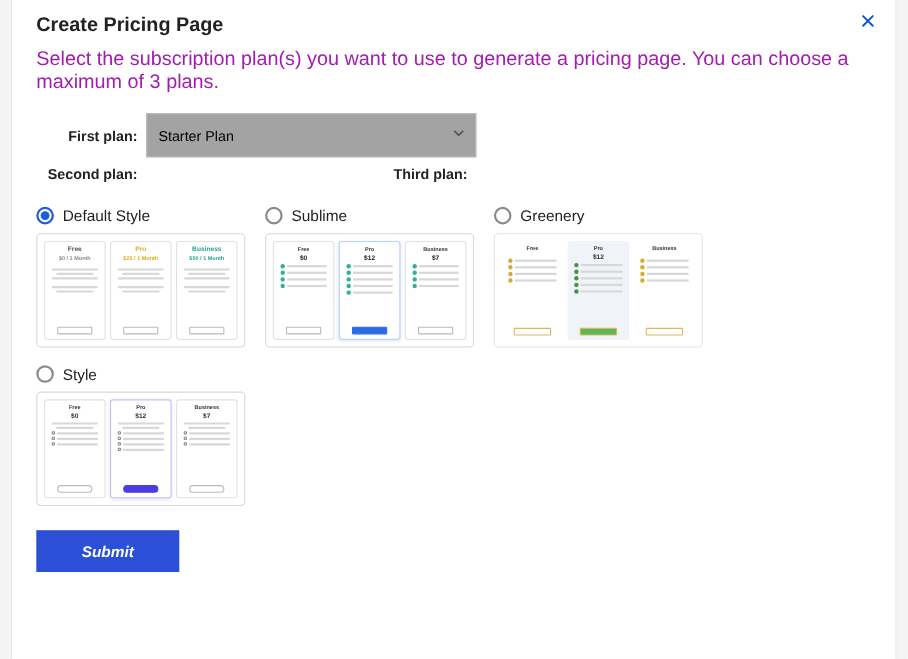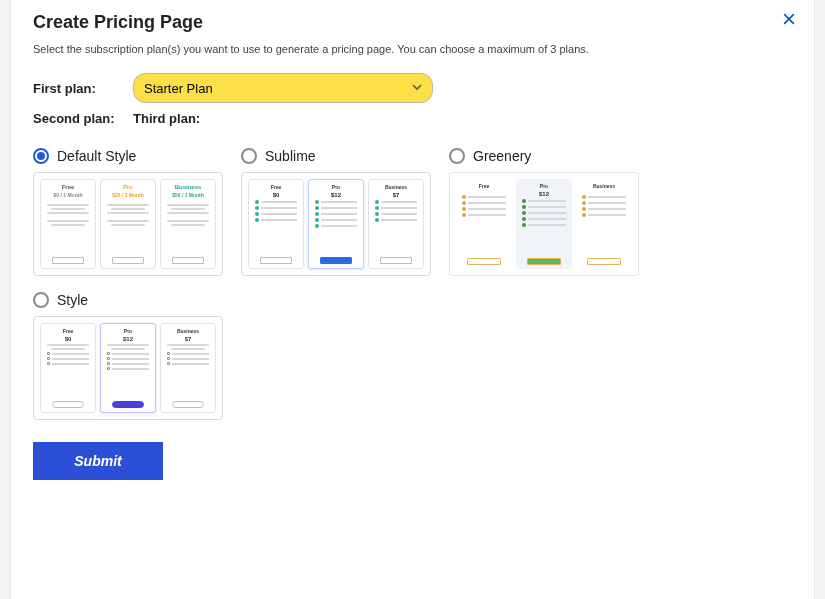--- a/index.html
+++ b/index.html
@@ -1,25 +1,25 @@
 <!DOCTYPE html>
 <html><head>
 <meta charset="utf-8">
 <style>
   * { box-sizing: border-box; margin: 0; padding: 0; }
   html, body { width: 825px; height: 599px; font-family: "Segoe UI", -apple-system, Arial, sans-serif; background: #f4f4f4; color: #333; overflow: hidden; }
   .backdrop { width:825px; height:599px; position:relative; }
   .modal { position:absolute; left:10px; top:0; right:10px; bottom:0; background:#fff; padding:12px 22px 0 22px; border-left:1px solid #e7e7e7; border-right:1px solid #e7e7e7;}
   .close { position:absolute; top:10px; right:18px; color:#0056d6; font-size:18px; cursor:pointer; font-weight:bold; }
   h2 { font-size:18px; font-weight:600; color:#222; margin-bottom:10px; }
-  .subtitle { font-size:11px; color:#404040; margin-bottom:18px; }
+  .subtitle { font-size:18px; color:#a21caf; margin-bottom:18px; }
   .form-rows { display:grid; grid-template-columns:100px 300px; row-gap:8px; align-items:center; margin-bottom:22px; }
-  .form-rows label { font-size:13px; font-weight:600; padding-right:8px; color:#222;}
+  .form-rows label { font-size:13px; font-weight:600; text-align:right; padding-right:8px; color:#222;}
   .select { position:relative; }
-  .select select { width:100%; height:30px; padding:4px 28px 4px 10px; font-size:13px; border:1px solid #b9b9b9; border-radius:12px; background:#fde047; appearance:none; }
+  .select select { width:100%; height:40px; padding:4px 28px 4px 10px; font-size:13px; border:1px solid #b9b9b9; border-radius:0; background:#a3a3a3; appearance:none; }
   .select .chev { position:absolute; right:10px; top:50%; transform:translateY(-50%); pointer-events:none; }
   .chev svg { width:12px; height:12px; }
   .style-note { font-size:13px; color:#555; margin-bottom:28px; }
 
   .styles-grid { display:grid; grid-template-columns: repeat(3, 192px); column-gap:12px; row-gap:30px;gap:16px; }
   .style-block { }
   .radio-row { display:flex; align-items:center; gap:8px; margin-bottom:8px; }
   .radio { width:16px; height:16px; border-radius:50%; border:2px solid #8a8a8a; display:inline-flex; align-items:center; justify-content:center; }
   .radio.checked { border-color:#1f5bd6; }
   .radio.checked .dot { width:8px; height:8px; border-radius:50%; background:#1f5bd6; }

